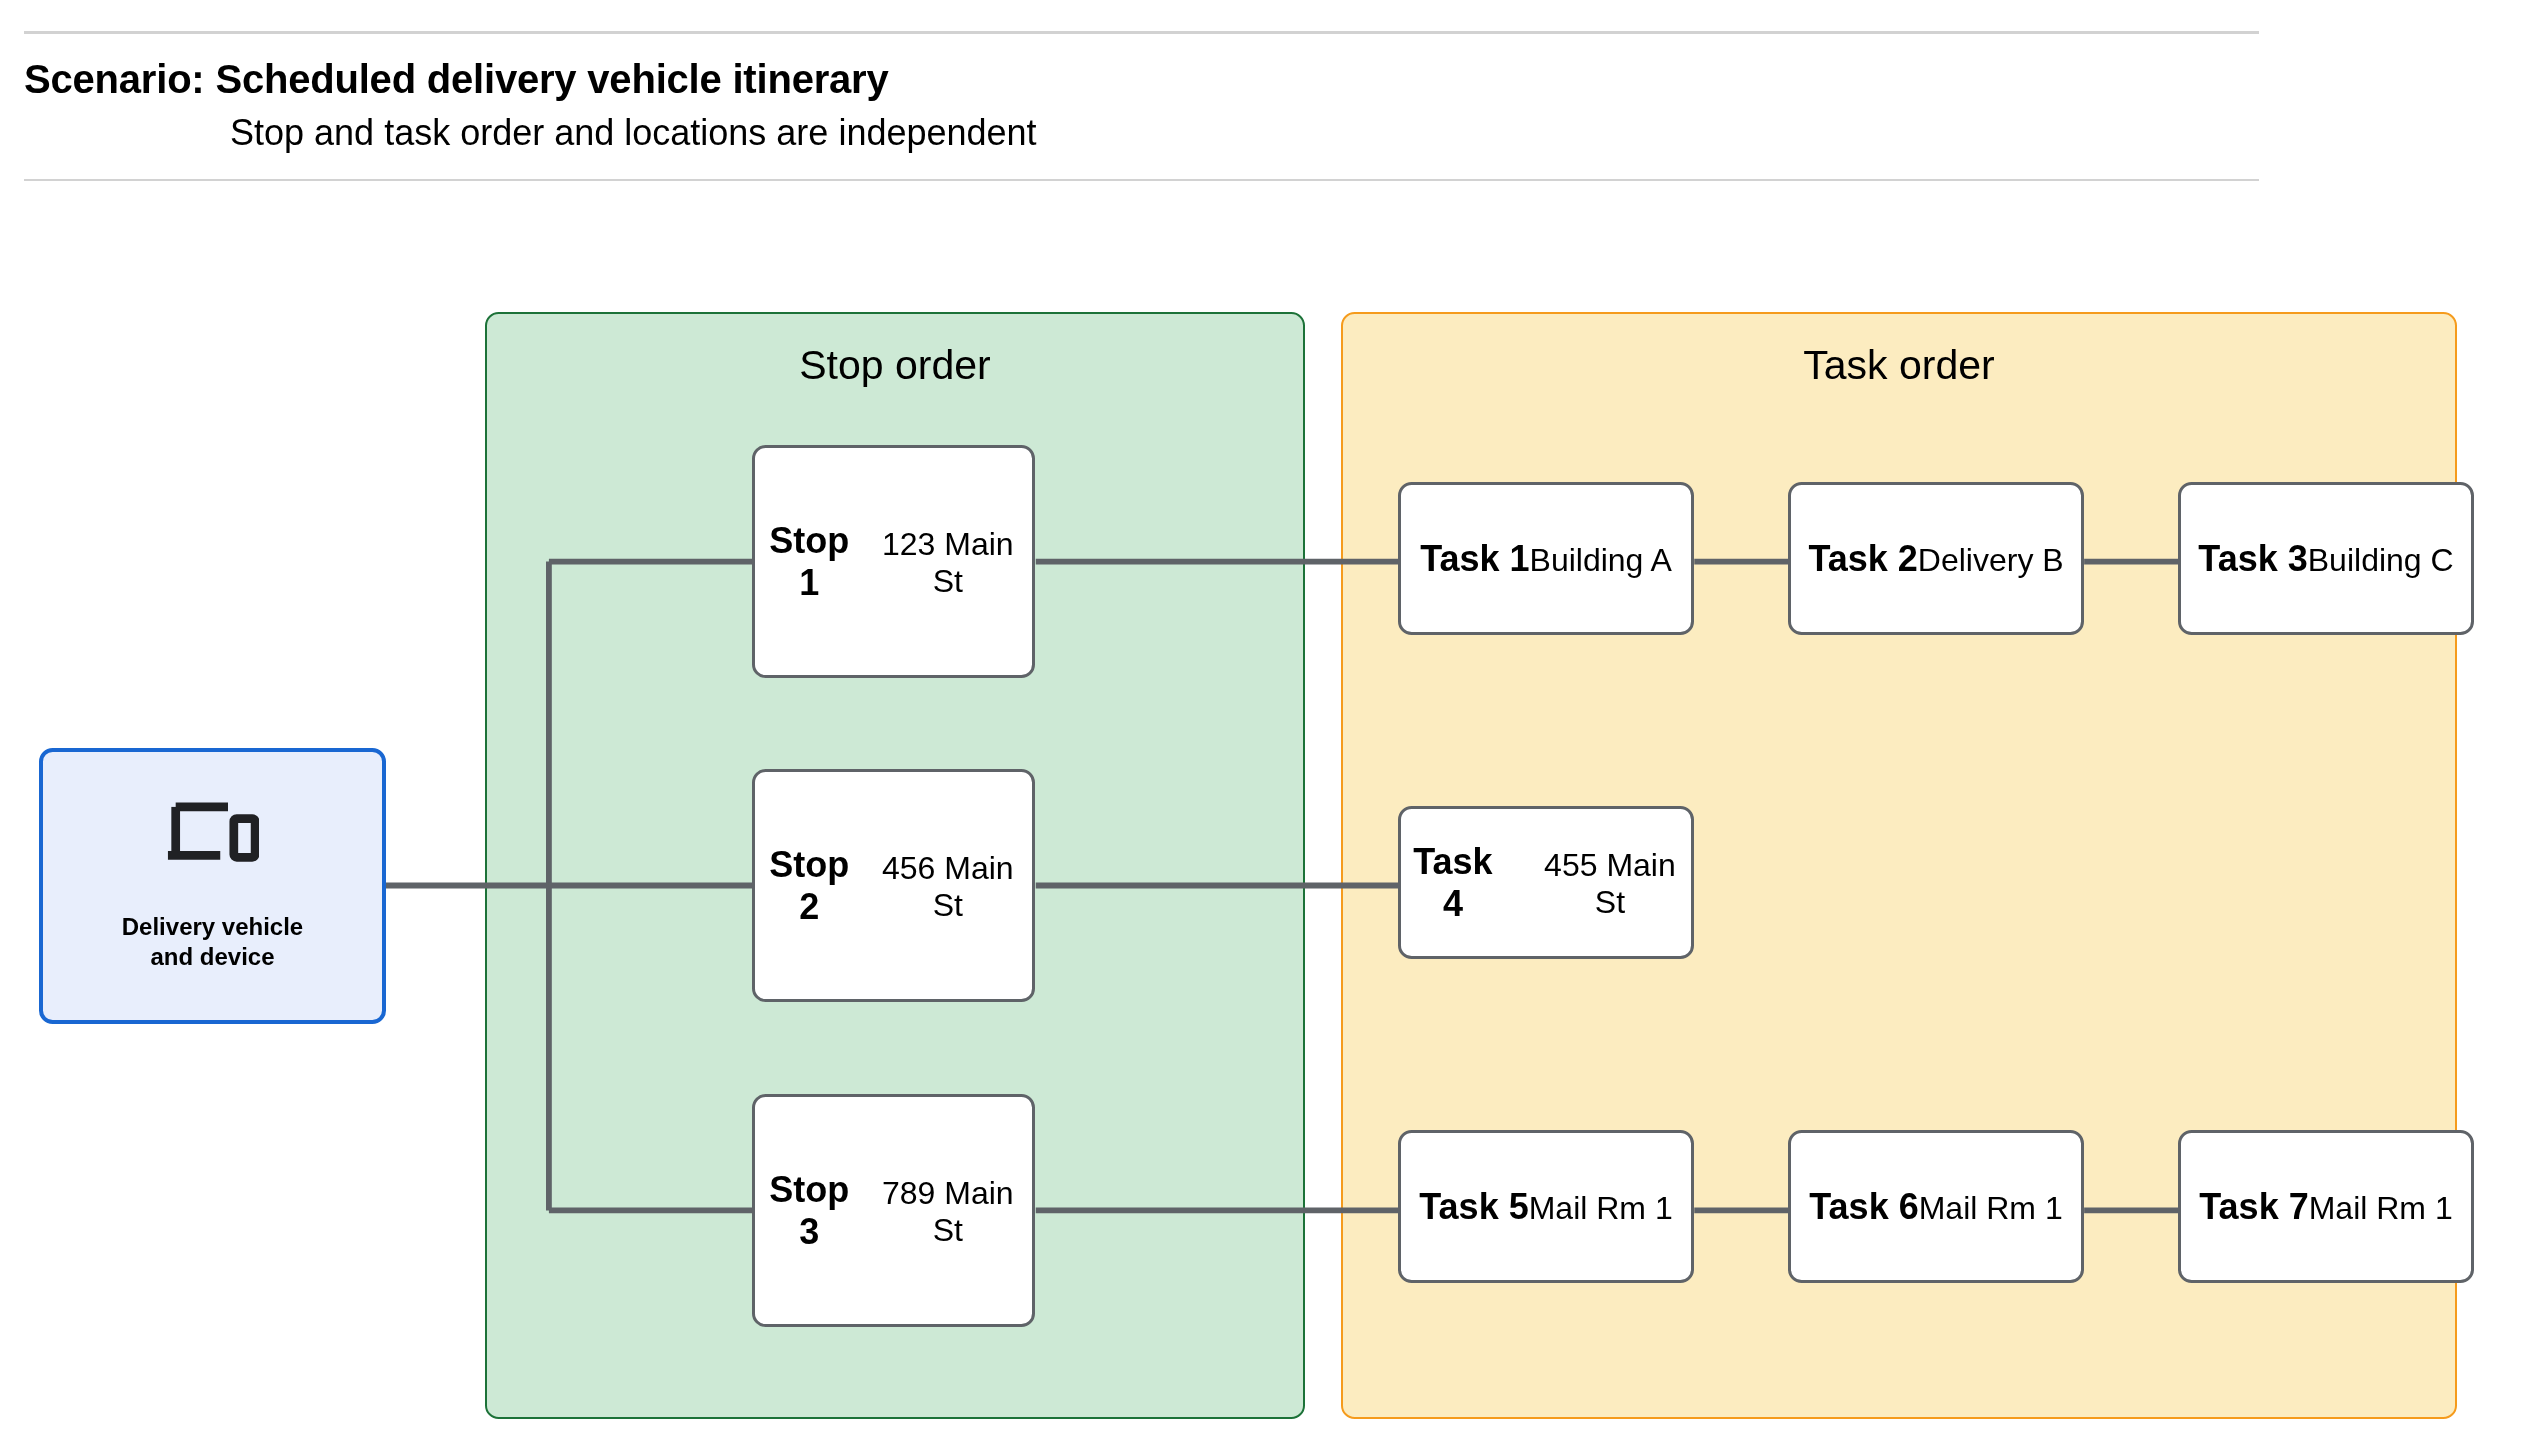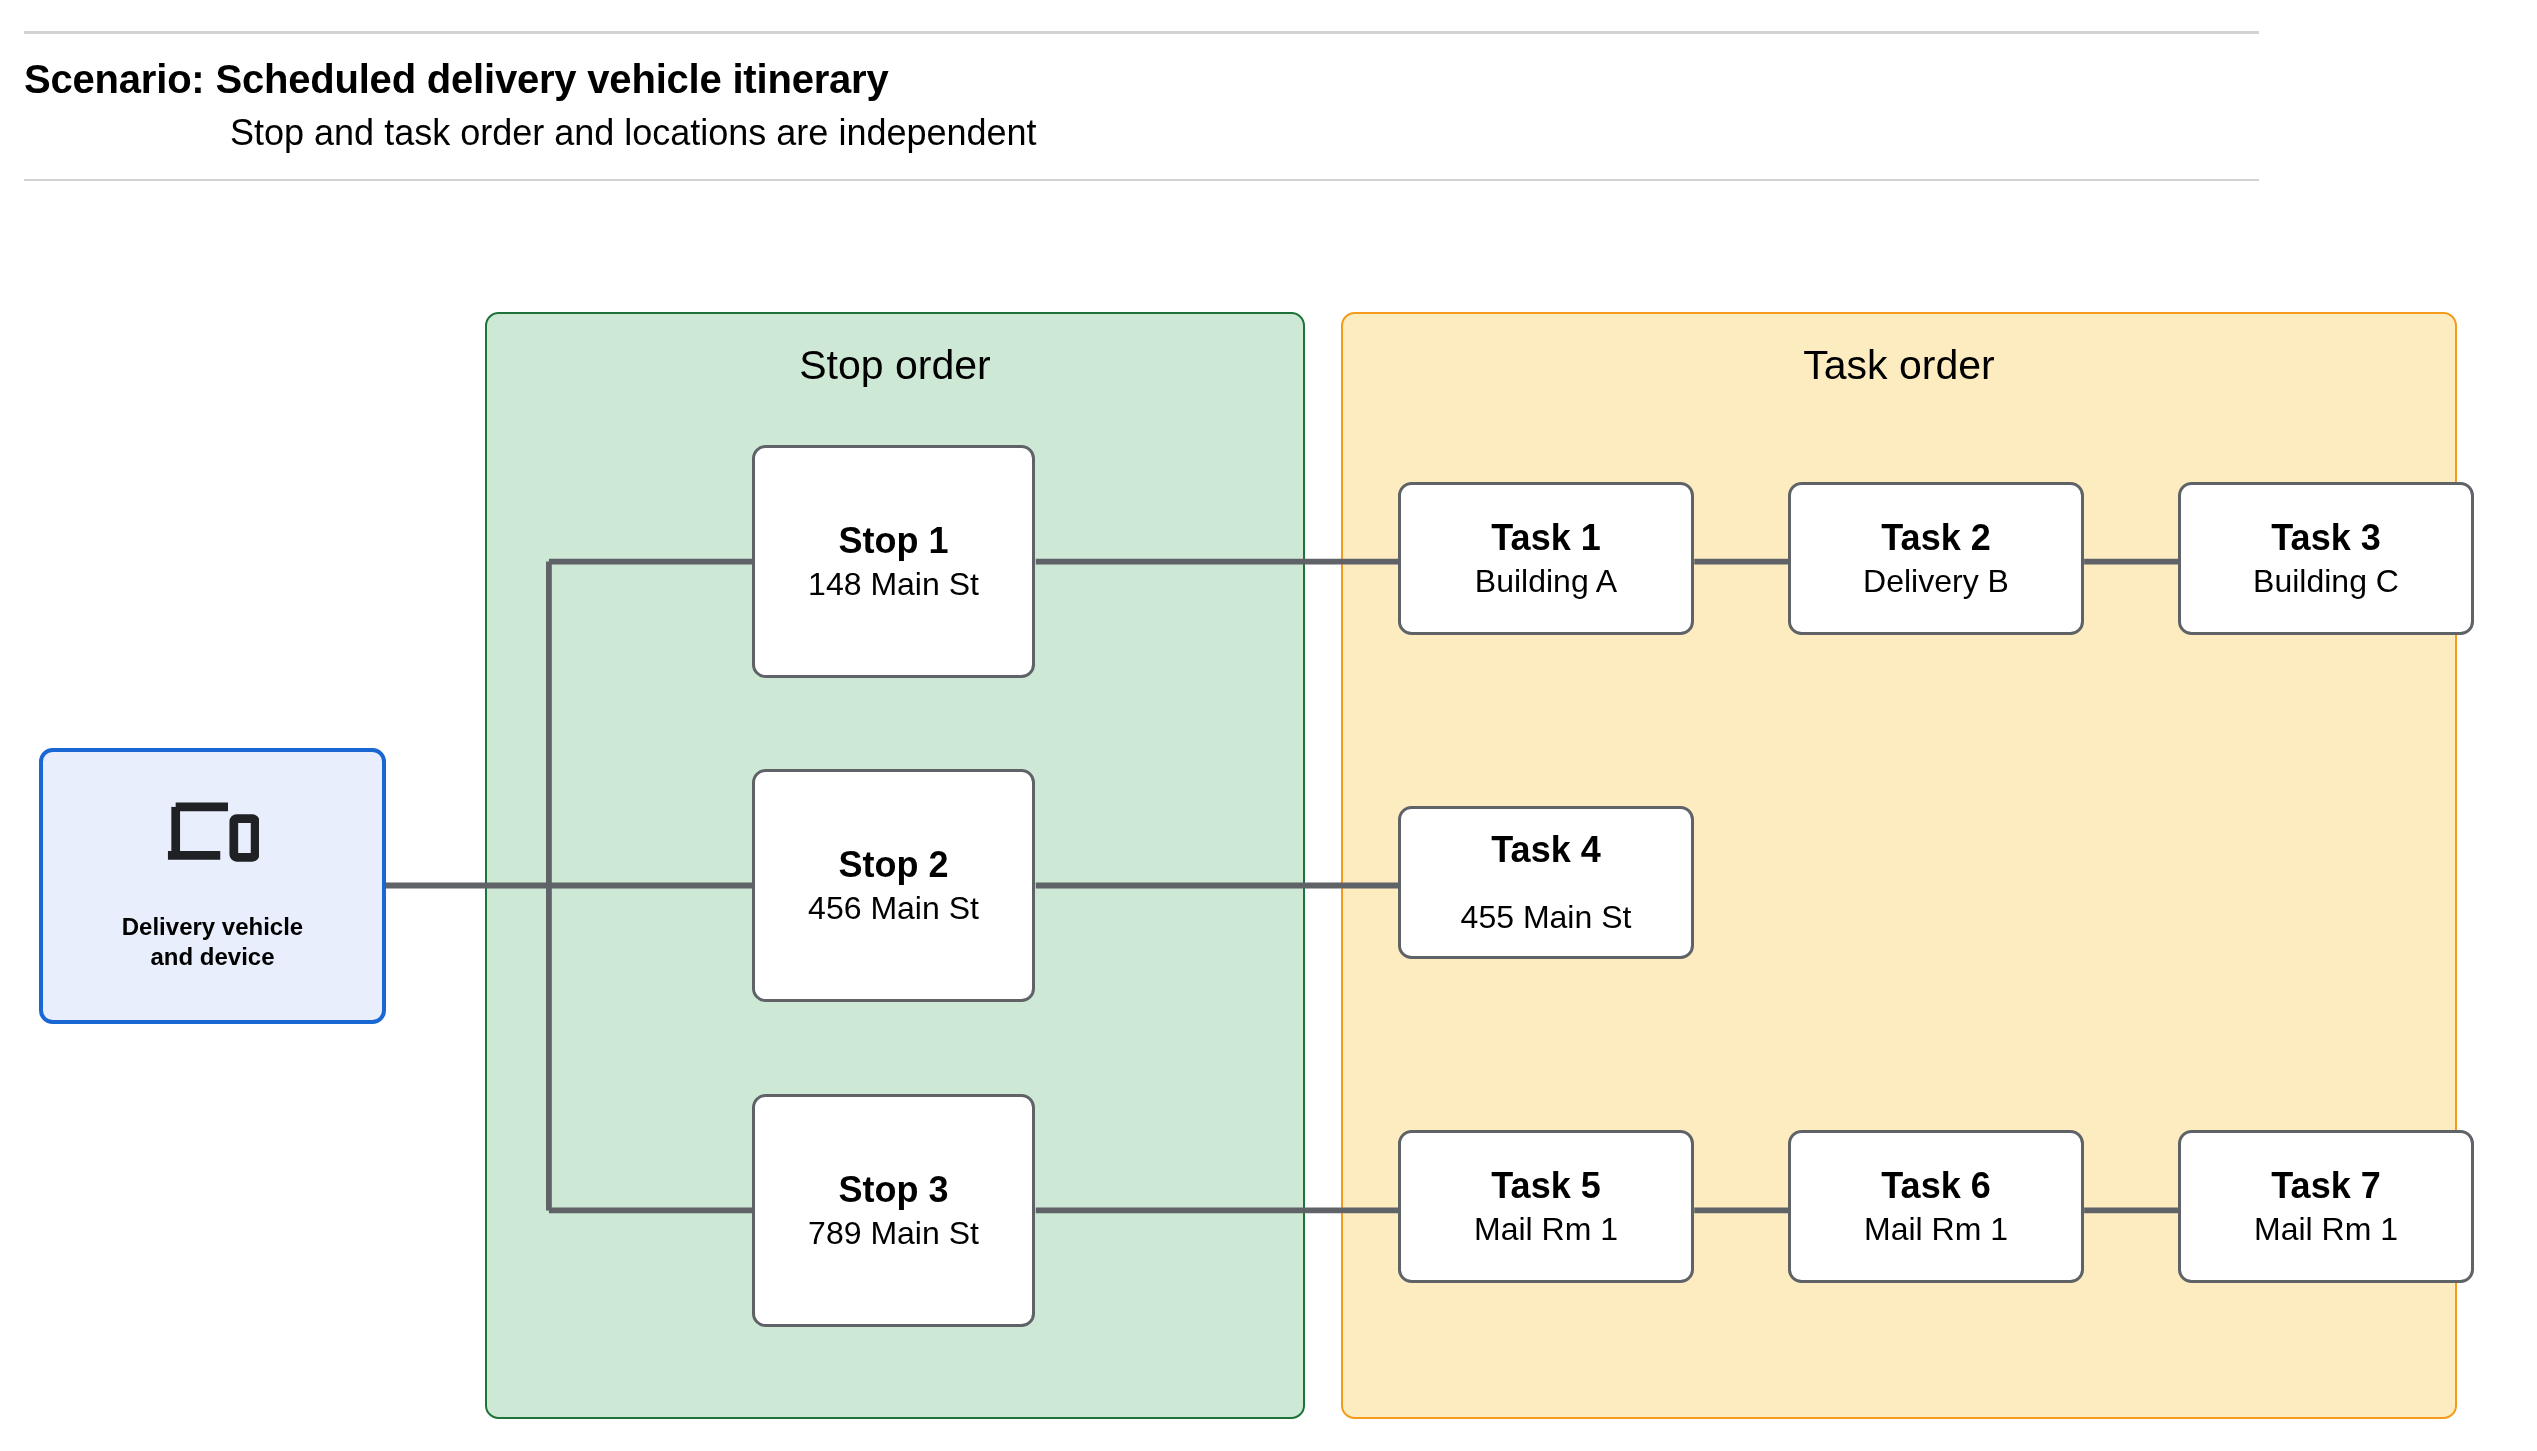--- a/index.html
+++ b/index.html
@@ -98,21 +98,21 @@
   }
 
   
   .node {
     position: absolute;
     box-sizing: border-box;
     background: #ffffff;
     border: 3.9px solid #5f6368;
     border-radius: 13.6px;
     display: flex;
-    flex-direction: column;
+    flex-direction: row;
     align-items: center;
     justify-content: center;
     text-align: center;
   }
   .node-title {
     font-size: 36px;
     font-weight: bold;
     line-height: 1.16;
   }
   .node-sub {
@@ -223,21 +223,21 @@
       <path d="M 10 6 L 10 52" stroke="#202124" stroke-width="9" fill="none" stroke-linecap="butt"></path>
       <path d="M 2 56 L 56 56" stroke="#202124" stroke-width="9" fill="none" stroke-linecap="butt"></path>
       <rect x="70" y="18" width="22" height="40" rx="3" ry="3" fill="none" stroke="#202124" stroke-width="9"></rect>
     </svg>
     <div id="vehicle-label">Delivery vehicle
 and device</div>
   </div>
 
   <div class="node stop-node" id="stop-1">
     <div class="node-title">Stop 1</div>
-    <div class="node-sub">148 Main St</div>
+    <div class="node-sub">123 Main St</div>
   </div>
   <div class="node stop-node" id="stop-2">
     <div class="node-title">Stop 2</div>
     <div class="node-sub">456 Main St</div>
   </div>
   <div class="node stop-node" id="stop-3">
     <div class="node-title">Stop 3</div>
     <div class="node-sub">789 Main St</div>
   </div>
 

